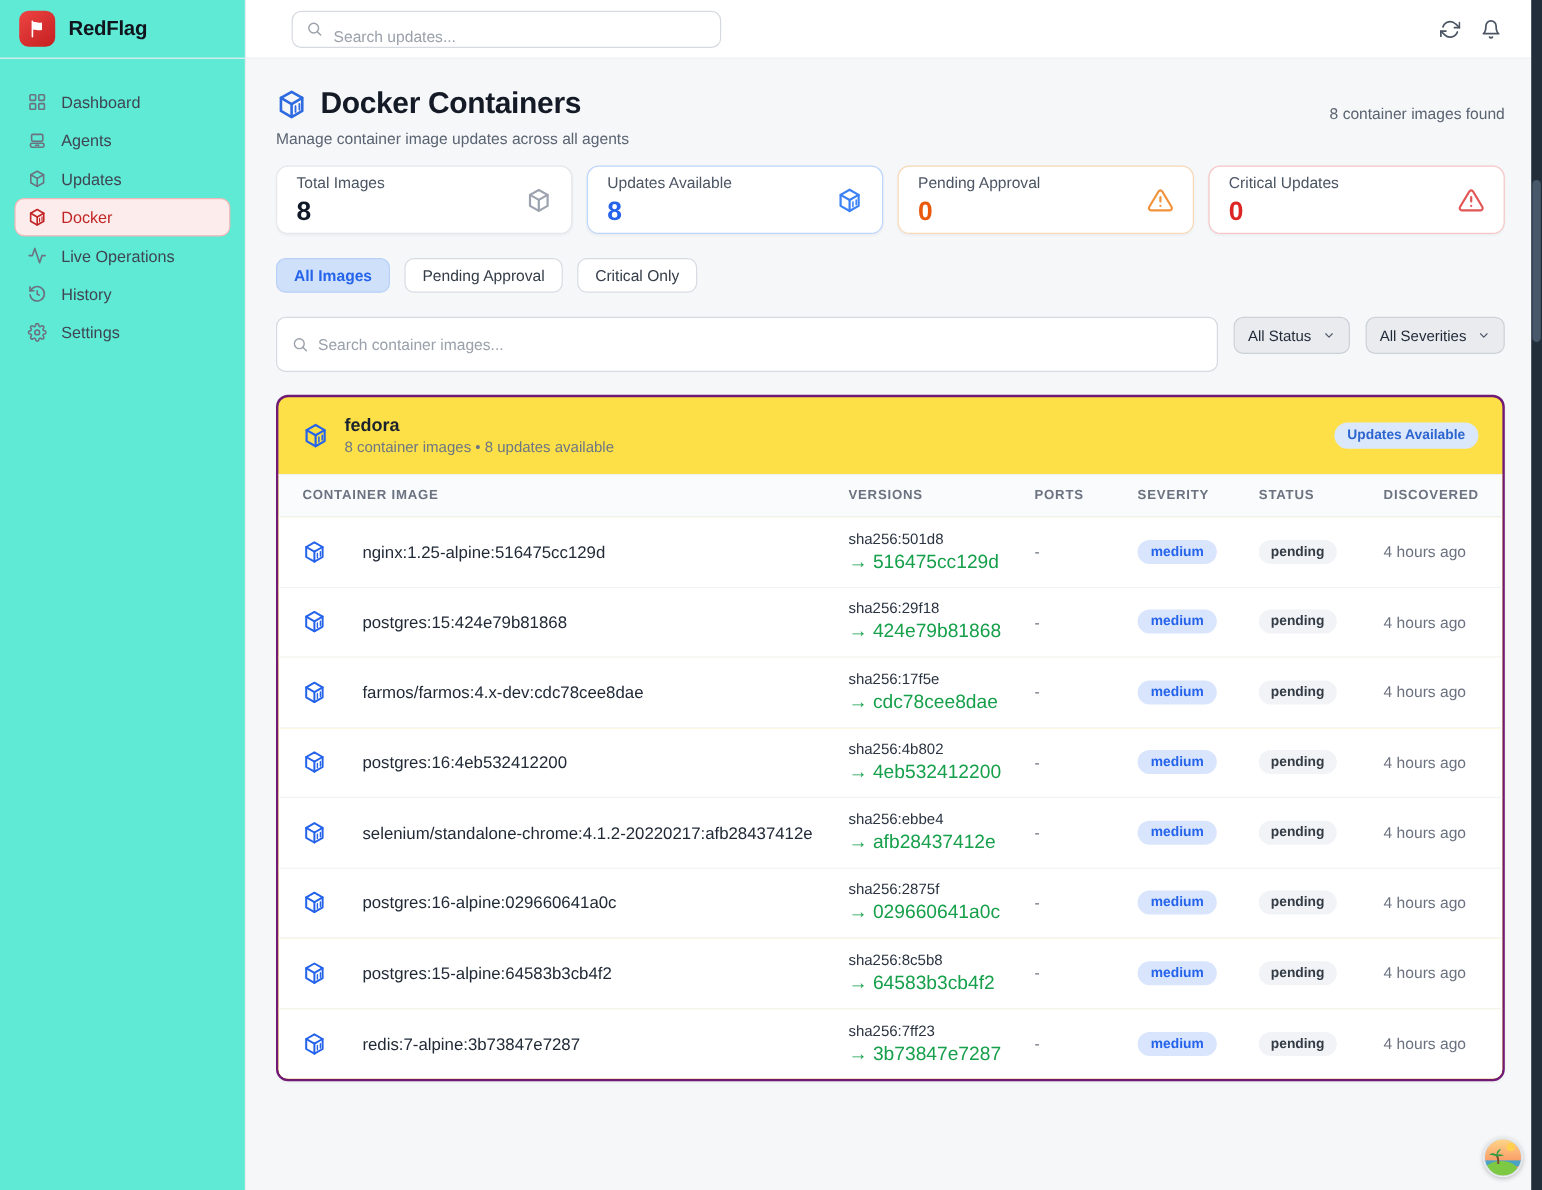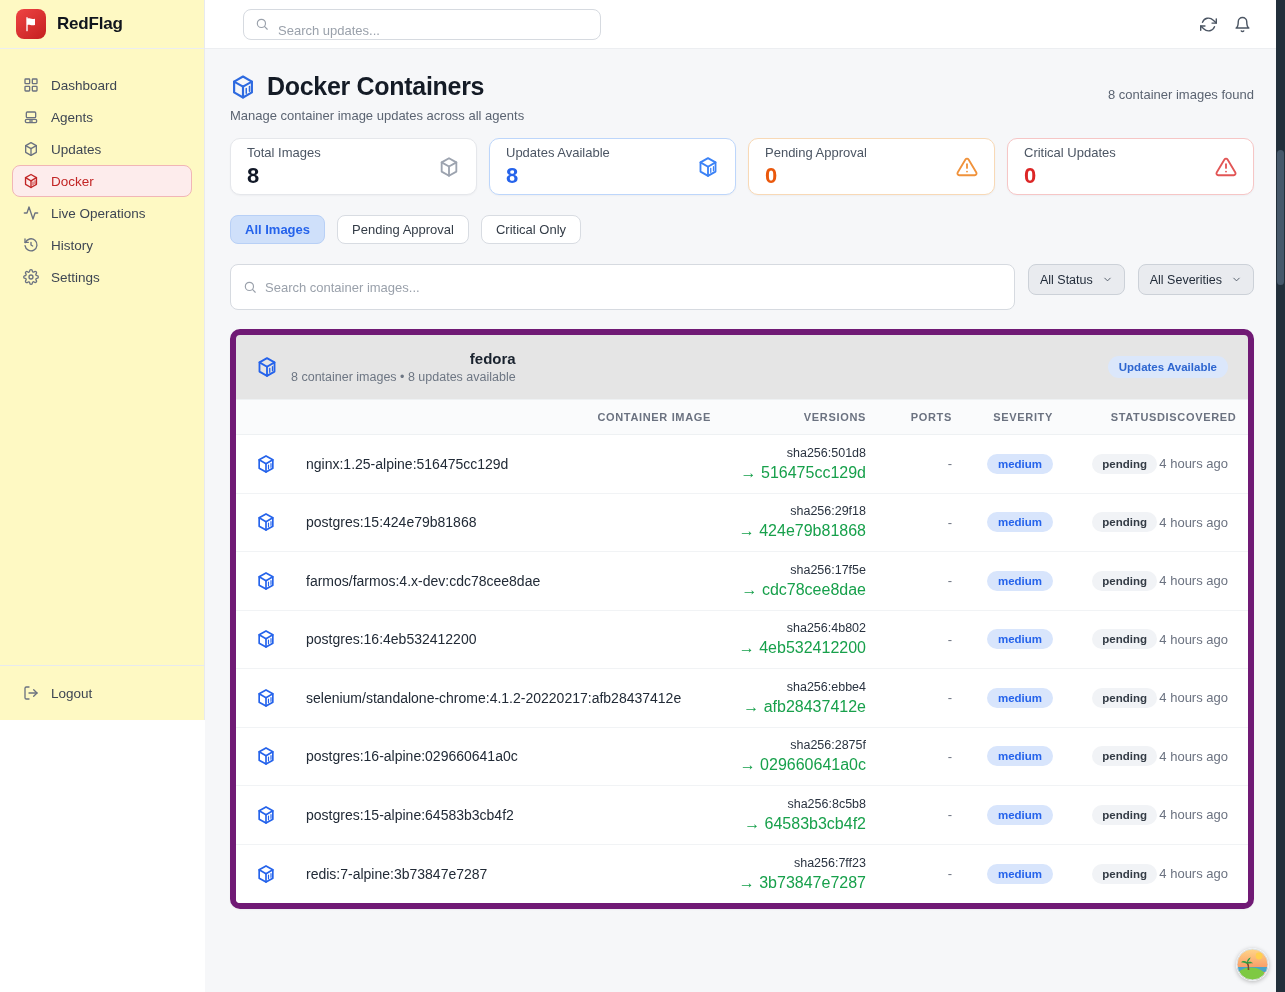--- a/index.html
+++ b/index.html
@@ -5,21 +5,21 @@
   * { margin:0; padding:0; box-sizing:border-box; }
   html,body { width:1285px; height:992px; }
   body {
     position:relative; overflow:hidden; background:#fff;
     font-family:"Liberation Sans", sans-serif; color:#1f2937;
   }
   [data-icon]{ display:inline-flex; flex:none; }
   [data-icon] svg{ width:100%; height:100%; display:block; }
 
   
-  .sidebar{ position:absolute; left:0; top:0; width:205px; height:720px; background:#fef9c3;
+  .sidebar{ position:absolute; left:0; top:0; width:205px; height:992px; background:#5eead4;
             border-right:1px solid #e8eaee; display:flex; flex-direction:column; }
   .logo-row{ height:49px; display:flex; align-items:center; padding:0 16px; gap:11px;
              border-bottom:1px solid #eceef1; }
   .logo-badge{ width:30px; height:30px; border-radius:8px;
                background:linear-gradient(140deg,#ef4444,#c41f1f);
                display:flex; align-items:center; justify-content:center; }
   .logo-badge [data-icon]{ width:16px; height:16px; color:#fff; }
   .brand-name{ font-size:17px; font-weight:700; color:#10151d; letter-spacing:-.2px; }
   .nav{ padding:20px 12px 0; flex:1; }
   .nav-item{ height:32px; display:flex; align-items:center; gap:12px; padding:0 10px;
@@ -81,22 +81,22 @@
                display:flex; align-items:center; gap:8px; padding:0 12px; }
   .search-big [data-icon]{ width:14px; height:14px; color:#9aa1ab; }
   .search-big input{ border:none; outline:none; flex:1; font-size:13px; font-family:inherit; color:#374151; background:transparent; }
   .search-big input::placeholder{ color:#9aa1ab; }
   .select{ height:31px; background:#e9ebef; border:1px solid #ccd1d8; border-radius:8px;
            display:flex; align-items:center; gap:9px; padding:0 11px; font-size:12.5px;
            color:#1f2937; cursor:pointer; }
   .select .chev{ width:11px; height:11px; color:#4b5563; }
 
   
-  .table-card{ margin-top:19px; background:#e5e5e5; border:6px solid #701a75; border-radius:10px;
-               overflow:hidden; box-shadow:0 1px 2px rgba(16,24,40,.04);text-align:right; }
+  .table-card{ margin-top:19px; background:#fde047; border:2px solid #701a75; border-radius:10px;
+               overflow:hidden; box-shadow:0 1px 2px rgba(16,24,40,.04); }
   .group-header{ height:64px; padding:0 20px; display:flex; align-items:center; gap:13px; }
   .group-header [data-icon]{ width:22px; height:22px; color:#2563eb; }
   .group-title{ font-size:15px; font-weight:700; color:#19222e; }
   .group-meta{ font-size:12.5px; color:#6d7683; margin-top:3px; }
   .group-badge{ margin-left:auto; background:#dbe7fb; color:#2e66d0; font-size:11.5px; font-weight:700;
                 padding:5px 11px; border-radius:999px; }
   .thead, .trow{ display:grid; grid-template-columns:455px 155px 86px 101px 104px 1fr;
                  padding:0 20px; align-items:center; }
   .thead{ height:36px; background:#fafbfc; border-top:1px solid #eef1f3; border-bottom:1px solid #eef1f3; }
   .th{ font-size:11px; font-weight:700; color:#6b7280; letter-spacing:.06em; text-transform:uppercase; }
@@ -207,32 +207,20 @@
       <button class="nav-item" data-active="false">
         <span data-icon="gear">
           <svg viewBox="0 0 24 24" fill="none" stroke="currentColor" stroke-width="2" stroke-linecap="round" stroke-linejoin="round">
             <circle cx="12" cy="12" r="3"></circle>
             <path d="M19.4 15a1.65 1.65 0 0 0 .33 1.82l.06.06a2 2 0 0 1 0 2.83 2 2 0 0 1-2.83 0l-.06-.06a1.65 1.65 0 0 0-1.82-.33 1.65 1.65 0 0 0-1 1.51V21a2 2 0 0 1-2 2 2 2 0 0 1-2-2v-.09A1.65 1.65 0 0 0 9 19.4a1.65 1.65 0 0 0-1.82.33l-.06.06a2 2 0 0 1-2.83 0 2 2 0 0 1 0-2.83l.06-.06a1.65 1.65 0 0 0 .33-1.82 1.65 1.65 0 0 0-1.51-1H3a2 2 0 0 1-2-2 2 2 0 0 1 2-2h.09A1.65 1.65 0 0 0 4.6 9a1.65 1.65 0 0 0-.33-1.82l-.06-.06a2 2 0 0 1 0-2.83 2 2 0 0 1 2.83 0l.06.06a1.65 1.65 0 0 0 1.82.33H9a1.65 1.65 0 0 0 1-1.51V3a2 2 0 0 1 2-2 2 2 0 0 1 2 2v.09a1.65 1.65 0 0 0 1 1.51 1.65 1.65 0 0 0 1.82-.33l.06-.06a2 2 0 0 1 2.83 0 2 2 0 0 1 0 2.83l-.06.06a1.65 1.65 0 0 0-.33 1.82V9a1.65 1.65 0 0 0 1.51 1H21a2 2 0 0 1 2 2 2 2 0 0 1-2 2h-.09a1.65 1.65 0 0 0-1.51 1z"></path>
           </svg>
         </span>
         <span>Settings</span>
       </button>
     </nav>
-  <div class="sidebar-footer">
-    <button class="nav-item">
-      <span data-icon="logout">
-          <svg viewBox="0 0 24 24" fill="none" stroke="currentColor" stroke-width="2" stroke-linecap="round" stroke-linejoin="round">
-            <path d="M9 21H5a2 2 0 0 1-2-2V5a2 2 0 0 1 2-2h4"></path>
-            <polyline points="16 17 21 12 16 7"></polyline>
-            <line x1="21" y1="12" x2="9" y2="12"></line>
-          </svg>
-        </span>
-      <span>Logout</span>
-    </button>
-  </div>
 </aside>
 
 <header class="topbar">
   <div class="search-box">
     <span data-icon="search">
         <svg viewBox="0 0 24 24" fill="none" stroke="currentColor" stroke-width="2" stroke-linecap="round" stroke-linejoin="round">
           <circle cx="11" cy="11" r="7"></circle>
           <path d="M21 21l-4.8-4.8"></path>
         </svg>
       </span>

